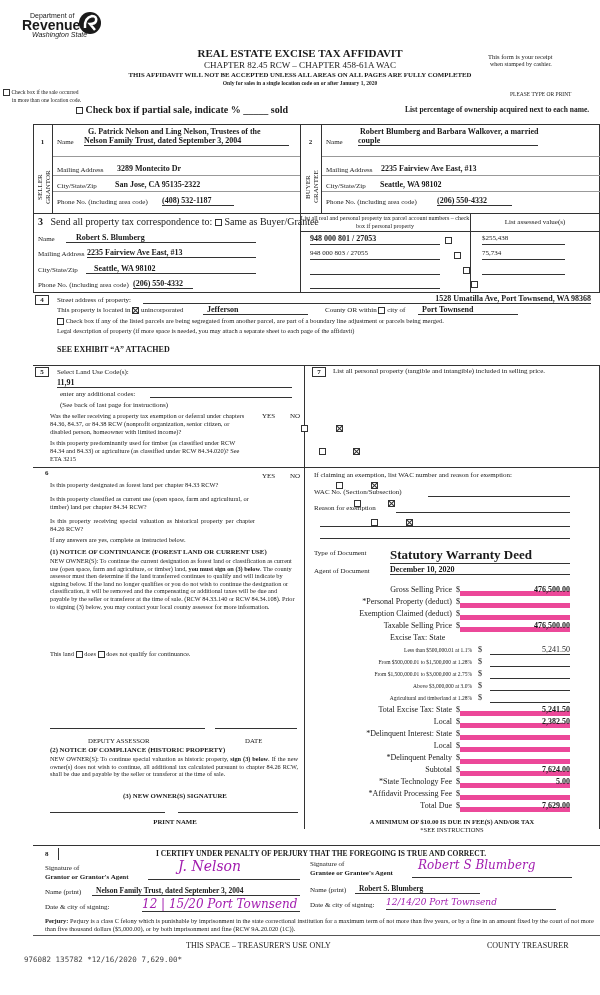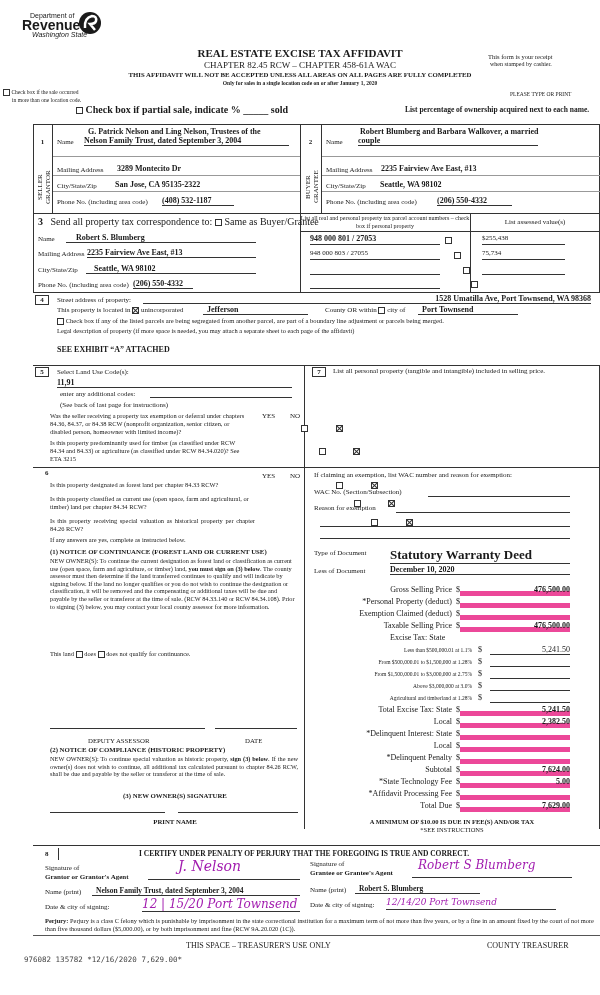--- a/index.html
+++ b/index.html
@@ -227,21 +227,21 @@
 
 <div class="abs" style="left:314px;top:471px;font-size:7px;">If claiming an exemption, list WAC number and reason for exemption:</div>
 <div class="abs" style="left:314px;top:488px;font-size:7px;">WAC No. (Section/Subsection)</div>
 <div class="abs line" style="left:428px;top:488px;width:142px;height:9px;"></div>
 <div class="abs" style="left:314px;top:504px;font-size:7px;">Reason for exemption</div>
 <div class="abs line" style="left:396px;top:504px;width:174px;height:9px;"></div>
 <div class="abs line" style="left:320px;top:518px;width:250px;height:9px;"></div>
 <div class="abs line" style="left:320px;top:530px;width:250px;height:9px;"></div>
 <div class="abs" style="left:314px;top:549px;font-size:7px;">Type of Document</div>
 <div class="abs b line" style="left:390px;top:547px;width:180px;font-size:13px;">Statutory Warranty Deed</div>
-<div class="abs" style="left:314px;top:567px;font-size:7px;">Less of Document</div>
+<div class="abs" style="left:314px;top:567px;font-size:7px;">Agent of Document</div>
 <div class="abs b line" style="left:390px;top:565px;width:180px;font-size:8px;">December 10, 2020</div>
 
 
 <div class="money-row" style="top:585px;">
     <span class="lbl">Gross Selling Price</span>
     <span class="dol">$</span>
     <span class="val">476,500.00</span>
   </div>
 <div class="money-row" style="top:597px;">
     <span class="lbl">*Personal Property (deduct)</span>
@@ -332,21 +332,21 @@
     <span class="val">7,629.00</span>
   </div>
 
 <div class="abs b" style="left:304px;width:296px;top:818px;text-align:center;font-size:6.5px;">A MINIMUM OF $10.00 IS DUE IN FEE(S) AND/OR TAX</div>
 <div class="abs" style="left:304px;width:296px;top:826px;text-align:center;font-size:6.5px;">*SEE INSTRUCTIONS</div>
 
 
 <div class="abs" style="left:33px;top:845px;width:567px;height:1px;background:#333;"></div>
 <div class="abs b" style="left:45px;top:850px;font-size:7px;">8</div>
 <div class="abs" style="left:58px;top:848px;width:1px;height:12px;background:#333;"></div>
-<div class="abs b" style="left:139px;top:849px;font-size:7.5px;">I CERTIFY UNDER PENALTY OF PERJURY THAT THE FOREGOING IS TRUE AND CORRECT.</div>
+<div class="abs b" style="left:156px;top:849px;font-size:7.5px;">I CERTIFY UNDER PENALTY OF PERJURY THAT THE FOREGOING IS TRUE AND CORRECT.</div>
 
 <div class="abs" style="left:45px;top:864px;font-size:7px;">Signature of</div>
 <div class="abs b" style="left:45px;top:873px;font-size:7px;">Grantor or Grantor's Agent</div>
 <div class="abs line sig" style="left:148px;top:858px;width:152px;height:22px;font-size:14px;padding-left:30px;">J. Nelson</div>
 <div class="abs" style="left:45px;top:888px;font-size:7px;">Name (print)</div>
 <div class="abs b line" style="left:92px;top:886px;width:208px;font-size:7.5px;padding-left:4px;">Nelson Family Trust, dated September 3, 2004</div>
 <div class="abs" style="left:45px;top:903px;font-size:7px;">Date &amp; city of signing:</div>
 <div class="abs line sig" style="left:142px;top:897px;width:158px;font-size:12px;height:15px;">12 | 15/20   Port Townsend</div>
 
 <div class="abs" style="left:310px;top:860px;font-size:7px;">Signature of</div>

